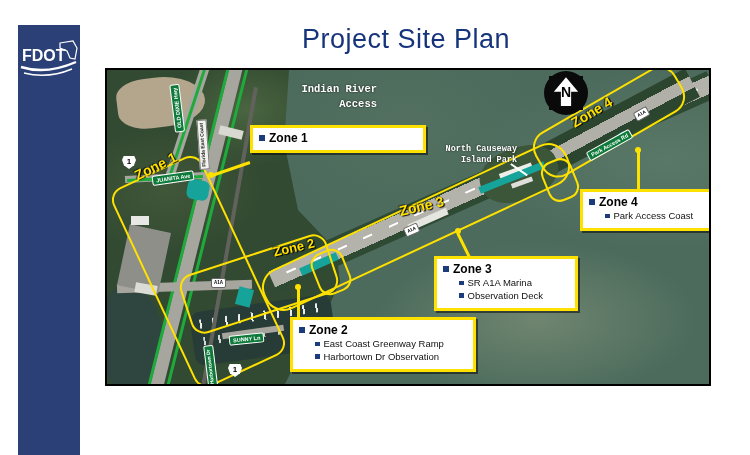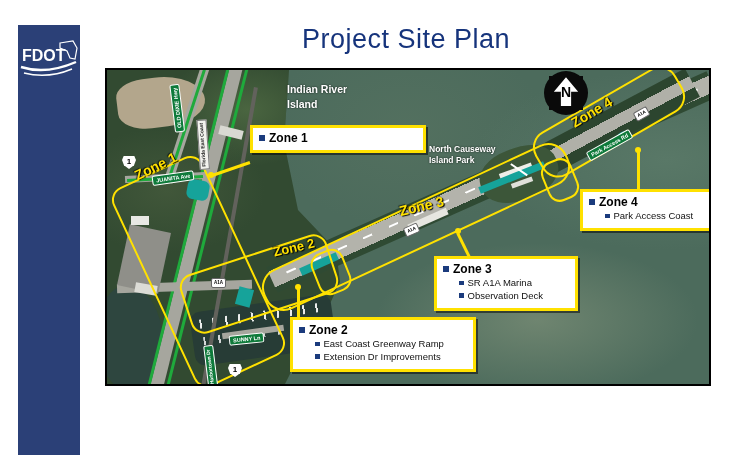--- a/index.html
+++ b/index.html
@@ -38,22 +38,22 @@
   .sign-g{position:absolute;background:#0e7a3a;border:1px solid #fff;color:#fff;
     font-size:5.5px;font-weight:bold;padding:1px 3px;border-radius:2px;white-space:nowrap;line-height:1.1;}
   .sign-w{position:absolute;background:#f2f2ee;border:1px solid #777;color:#222;
     font-size:5px;font-weight:bold;padding:1px 2px;white-space:nowrap;line-height:1.1;}
   .shield{position:absolute;width:14px;height:13px;background:#fff;color:#000;font-weight:bold;
     font-size:8px;text-align:center;line-height:12px;
     clip-path:polygon(12% 0,88% 0,100% 30%,86% 72%,50% 100%,14% 72%,0 30%);
     filter:drop-shadow(0 0 1px rgba(0,0,0,.7));}
   .a1a{position:absolute;background:#fff;border:1px solid #666;border-radius:2px;color:#000;
     font-size:4.5px;font-weight:bold;padding:1.5px 2px;line-height:1;}
-  .wlabel{position:absolute;color:#fff;font-weight:bold;text-align:left;
-    text-shadow:0 0 2px rgba(0,0,0,.8);}
+  .wlabel{position:absolute;color:#fff;font-weight:bold;text-align:right;
+    text-shadow:0 0 2px rgba(0,0,0,.8);font-family:Liberation Mono, monospace;}
   .north{position:absolute;left:437px;top:1px;width:44px;height:44px;}
   .north .sq{position:absolute;left:5px;top:5px;width:34px;height:34px;background:#0a0a0a;}
   .north .ci{position:absolute;left:0;top:0;width:44px;height:44px;border-radius:50%;background:#0a0a0a;}
   .north .ar{position:absolute;left:6px;top:5px;width:32px;height:34px;background:#fff;
     clip-path:polygon(50% 4%,88% 46%,66% 46%,66% 88%,34% 88%,34% 46%,12% 46%);}
   .north .nl{position:absolute;left:0;top:13px;width:44px;text-align:center;color:#000;
     font-weight:bold;font-size:14px;}
 </style>
 </head>
 <body>
@@ -133,21 +133,21 @@
     <div class="sign-g" style="left:478px;top:70px;transform:rotate(-29deg);">Park Access Rd</div>
     <div class="sign-g" style="left:82px;top:292px;font-size:5px;transform:rotate(-97deg);">Harbortown Dr</div>
     <div class="shield" style="left:15px;top:86px;">1</div>
     <div class="shield" style="left:121px;top:294px;">1</div>
     <div class="a1a" style="left:104px;top:208px;">A1A</div>
     <div class="a1a" style="left:297px;top:155px;transform:rotate(-24deg);">A1A</div>
     <div class="a1a" style="left:527px;top:39px;transform:rotate(-29deg);">A1A</div>
 
     <div class="wlabel" style="left:180px;top:12px;width:90px;font-size:10.5px;line-height:1.45;">
       <div>Indian River</div>
-      <div>Island</div>
+      <div>Access</div>
     </div>
     <div class="wlabel" style="left:322px;top:74px;width:88px;font-size:8.5px;line-height:1.3;">
       <div>North Causeway</div>
       <div>Island Park</div>
     </div>
     <div class="abs" style="left:404px;top:93px;width:20px;height:1.5px;background:#fff;transform:rotate(35deg);transform-origin:left center;"></div>
 
     <div class="north">
       <div class="sq"></div>
       <div class="ci"></div>
@@ -165,21 +165,21 @@
     <div class="dot" style="left:528px;top:77px;"></div>
 
     <div class="callout" style="left:143px;top:55px;width:158px;">
       <div class="tt"><span class="bq"></span><span>Zone 1</span></div>
     </div>
 
     <div class="callout" style="left:183px;top:247px;width:168px;">
       <div class="tt"><span class="bq"></span><span>Zone 2</span></div>
       <ul>
         <li><span class="bq"></span><span>East Coast Greenway Ramp</span></li>
-        <li><span class="bq"></span><span>Extension Dr Improvements</span></li>
+        <li><span class="bq"></span><span>Harbortown Dr Observation</span></li>
       </ul>
     </div>
 
     <div class="callout" style="left:327px;top:186px;width:126px;">
       <div class="tt"><span class="bq"></span><span>Zone 3</span></div>
       <ul>
         <li><span class="bq"></span><span>SR A1A Marina</span></li>
         <li><span class="bq"></span><span>Observation Deck</span></li>
       </ul>
     </div>

